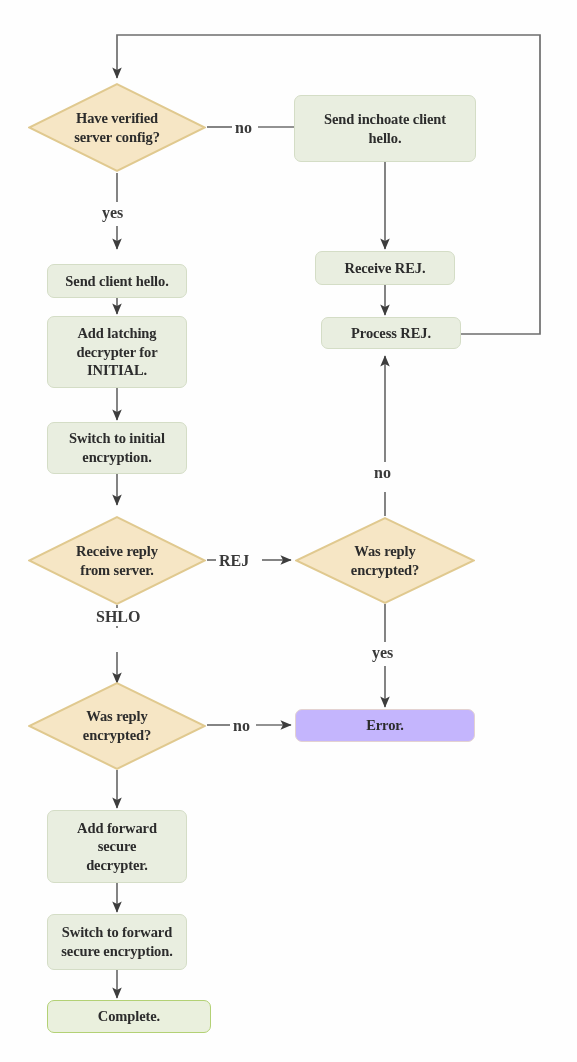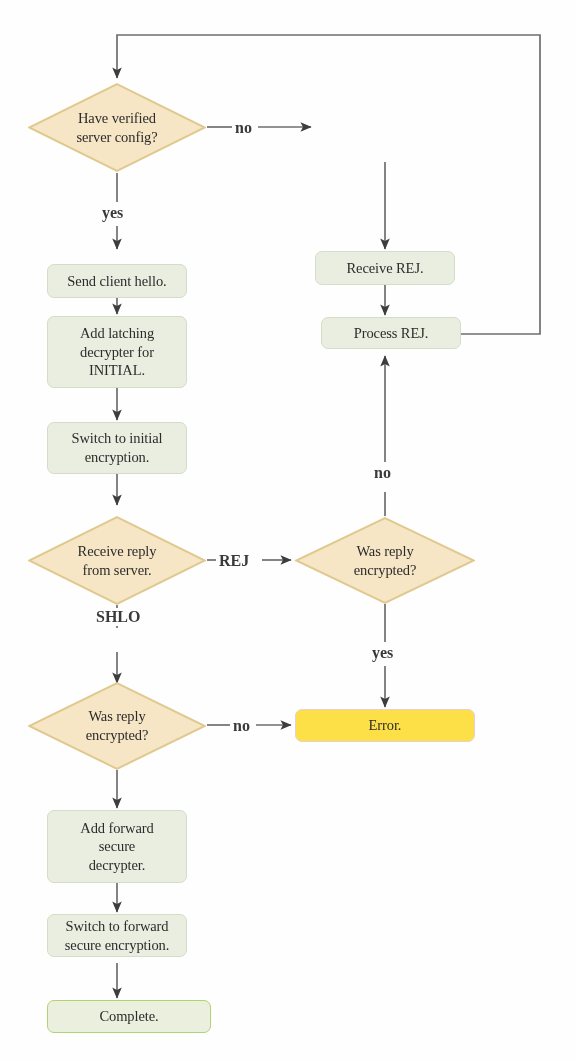--- a/index.html
+++ b/index.html
@@ -35,32 +35,32 @@
     text-align: center;
     color: #2c2c2c;
     z-index: 3;
   }
   .node .txt {
     display: block;
     width: 100%;
     padding: 0 5px;
     line-height: 1.28;
     font-size: 14.5px;
-    font-weight: 400;
+    font-weight: 700;
     letter-spacing: -0.1px;
     white-space: pre-line;
   }
   
   .box {
     background: #e9eee0;
     border: 1.2px solid #d4ddc6;
     border-radius: 7px;
   }
   .box.error {
-    background: #fde047;
+    background: #c4b5fd;
     border: 1.2px solid #e3d2d1;
     justify-content: center;
   }
   .box.complete {
     background: #eaf0dd;
     border: 1.6px solid #b3d175;
   }
   
   .diamond {
     background: transparent;
@@ -163,20 +163,24 @@
   </svg>
 
   <div class="node diamond" style="left:28px; top:83px; width:178px; height:89px;">
     <svg class="dshape" viewBox="0 0 178 89" preserveAspectRatio="none">
       <polygon points="89,1.2 176.8,44.5 89,87.8 1.2,44.5" fill="#f6e6c5" stroke="#e0c98f" stroke-width="2"></polygon>
     </svg>
     <span class="txt">Have verified
 server config?</span>
   </div>
 
+  <div class="node box" style="left:294px; top:95px; width:182px; height:67px;">
+    <span class="txt">Send inchoate client
+hello.</span>
+  </div>
 
   <div class="node box" style="left:315px; top:251px; width:140px; height:34px;">
     <span class="txt">Receive REJ.</span>
   </div>
 
   <div class="node box" style="left:321px; top:317px; width:140px; height:32px;text-align:center;">
     <span class="txt">Process REJ.</span>
   </div>
 
   <div class="node box" style="left:47px; top:251px; width:140px; height:34px;margin-top:13px;">
@@ -221,21 +225,21 @@
   <div class="node box error" style="left:295px; top:709px; width:180px; height:33px;">
     <span class="txt">Error.</span>
   </div>
 
   <div class="node box" style="left:47px; top:810px; width:140px; height:73px;">
     <span class="txt">Add forward
 secure
 decrypter.</span>
   </div>
 
-  <div class="node box" style="left:47px; top:914px; width:140px; height:43px;">
+  <div class="node box" style="left:47px; top:914px; width:140px; height:56px;">
     <span class="txt">Switch to forward
 secure encryption.</span>
   </div>
 
   <div class="node box complete" style="left:47px; top:1000px; width:164px; height:33px;">
     <span class="txt">Complete.</span>
   </div>
 
   <div class="edge-label" style="left:232px; top:119px;">no</div>
 

